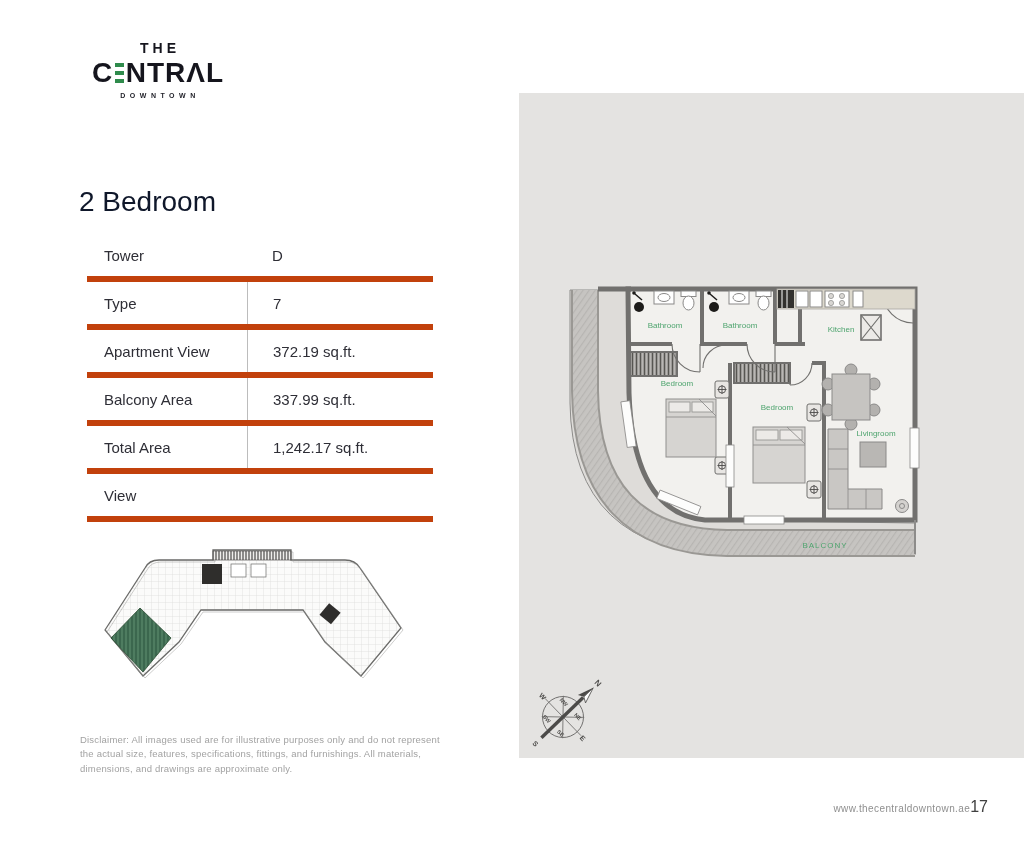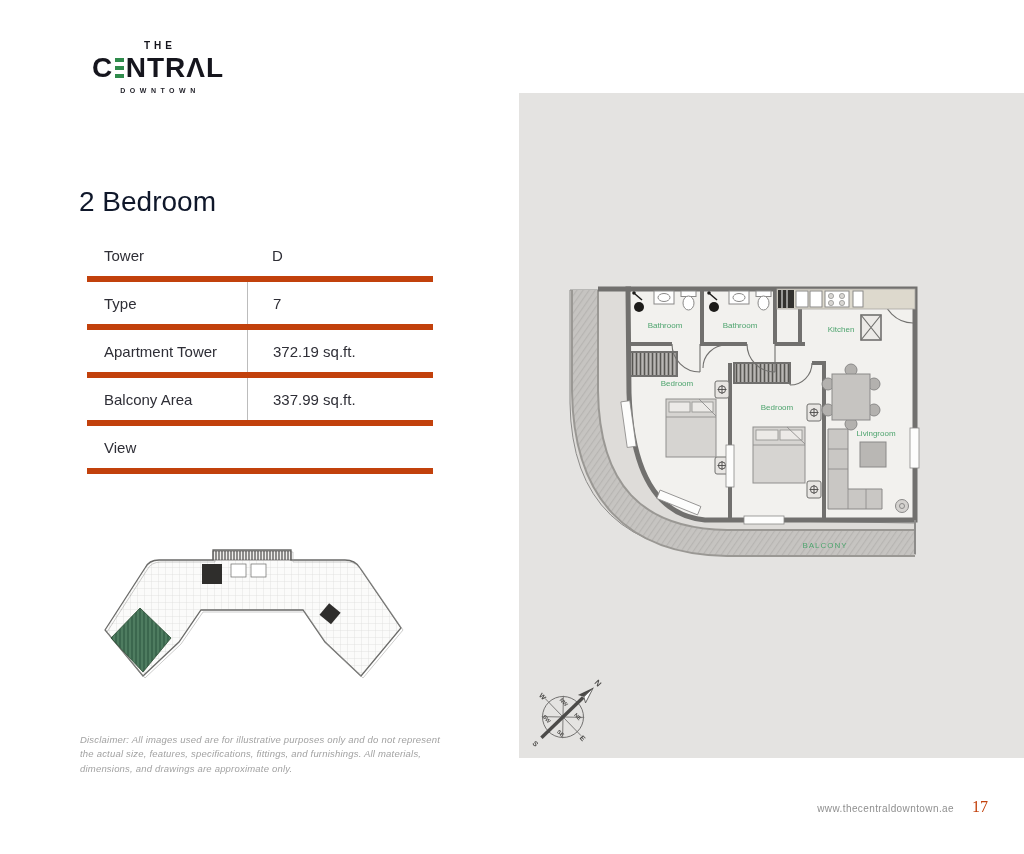--- a/index.html
+++ b/index.html
@@ -2,47 +2,47 @@
 <html><head>
 <meta charset="utf-8">
 <style>
   html,body{margin:0;padding:0;}
   body{
     width:1024px;height:854px;position:relative;background:#ffffff;
     font-family:"Liberation Sans",sans-serif;overflow:hidden;
   }
   
   .logo{position:absolute;left:92px;top:40px;width:132px;text-align:center;}
-  .logo-the{font-size:10px;font-weight:700;letter-spacing:4px;color:#15151d;padding-left:4px;}
+  .logo-the{font-size:14px;font-weight:700;letter-spacing:4px;color:#15151d;padding-left:4px;}
   .logo-name{display:flex;align-items:center;justify-content:center;margin-top:3px;
     font-size:28px;font-weight:600;color:#15151d;letter-spacing:1px;line-height:1;}
   .logo-ebars{display:inline-flex;flex-direction:column;gap:4px;width:17px;margin:0 2px;}
   .logo-ebars span{height:4px;background:#2f8b4c;display:block;}
   .logo-sub{font-size:7px;font-weight:600;letter-spacing:4.5px;color:#23232b;margin-top:5px;padding-left:4px;}
   
   .heading{position:absolute;left:79px;top:167px;font-size:28px;font-weight:400;color:#0f172a;}
   
   .spec-table{position:absolute;left:87px;top:234px;width:346px;}
   .spec-row{display:flex;align-items:stretch;height:42px;border-bottom:6px solid #c2410c;
     font-size:15px;color:#2e2e36;}
   .spec-label{width:143px;padding-left:17px;display:flex;align-items:center;}
   .spec-value{flex:1;padding-left:25px;border-left:1px solid #bcbcbc;display:flex;align-items:center;}
   .spec-row.first .spec-value{border-left:none;}
   
   .keyplan{position:absolute;left:95px;top:546px;width:315px;height:140px;}
   
   .disclaimer{position:absolute;left:80px;top:723px;width:368px;font-size:9.5px;
-    color:#a2a2a2;line-height:1.55;letter-spacing:0.2px;font-style:italic;}
+    color:#a2a2a2;line-height:1.55;letter-spacing:0.2px;}
   
   .panel{position:absolute;left:519px;top:93px;width:542px;height:665px;background:#e4e3e1;}
   .panel svg{position:absolute;left:0;top:0;}
   
-  .footer{position:absolute;right:36px;bottom:38px;display:flex;align-items:baseline;gap:18px;}
+  .footer{position:absolute;right:36px;bottom:38px;display:flex;align-items:baseline;}
   .footer-url{font-size:10px;color:#8f8f8f;letter-spacing:0.4px;text-decoration:none;cursor:pointer;}
-  .footer-page{font-size:16px;color:#c2410c;font-family:Liberation Serif, serif;}
+  .footer-page{font-size:16px;color:#404040;}
   svg text{font-family:"Liberation Sans",sans-serif;}
 </style>
 </head>
 <body>
 
 <div class="logo">
   <div class="logo-the">THE</div>
   <div class="logo-name">
     <span>C</span>
     <span class="logo-ebars">
@@ -60,26 +60,30 @@
 <div class="spec-table">
   <div class="spec-row first">
     <div class="spec-label">Tower</div>
     <div class="spec-value">D</div>
   </div>
   <div class="spec-row">
     <div class="spec-label">Type</div>
     <div class="spec-value">7</div>
   </div>
   <div class="spec-row">
-    <div class="spec-label">Apartment Tower</div>
+    <div class="spec-label">Apartment View</div>
     <div class="spec-value">372.19 sq.ft.</div>
   </div>
   <div class="spec-row">
     <div class="spec-label">Balcony Area</div>
     <div class="spec-value">337.99 sq.ft.</div>
+  </div>
+  <div class="spec-row">
+    <div class="spec-label">Total Area</div>
+    <div class="spec-value">1,242.17 sq.ft.</div>
   </div>
   <div class="spec-row">
     <div class="spec-label">View</div>
   </div>
 </div>
 
 <svg class="keyplan" viewBox="0 0 315 140">
   <defs>
     <pattern id="kp" width="7" height="7" patternUnits="userSpaceOnUse">
       <rect width="7" height="7" fill="#fbfbfa"></rect>

